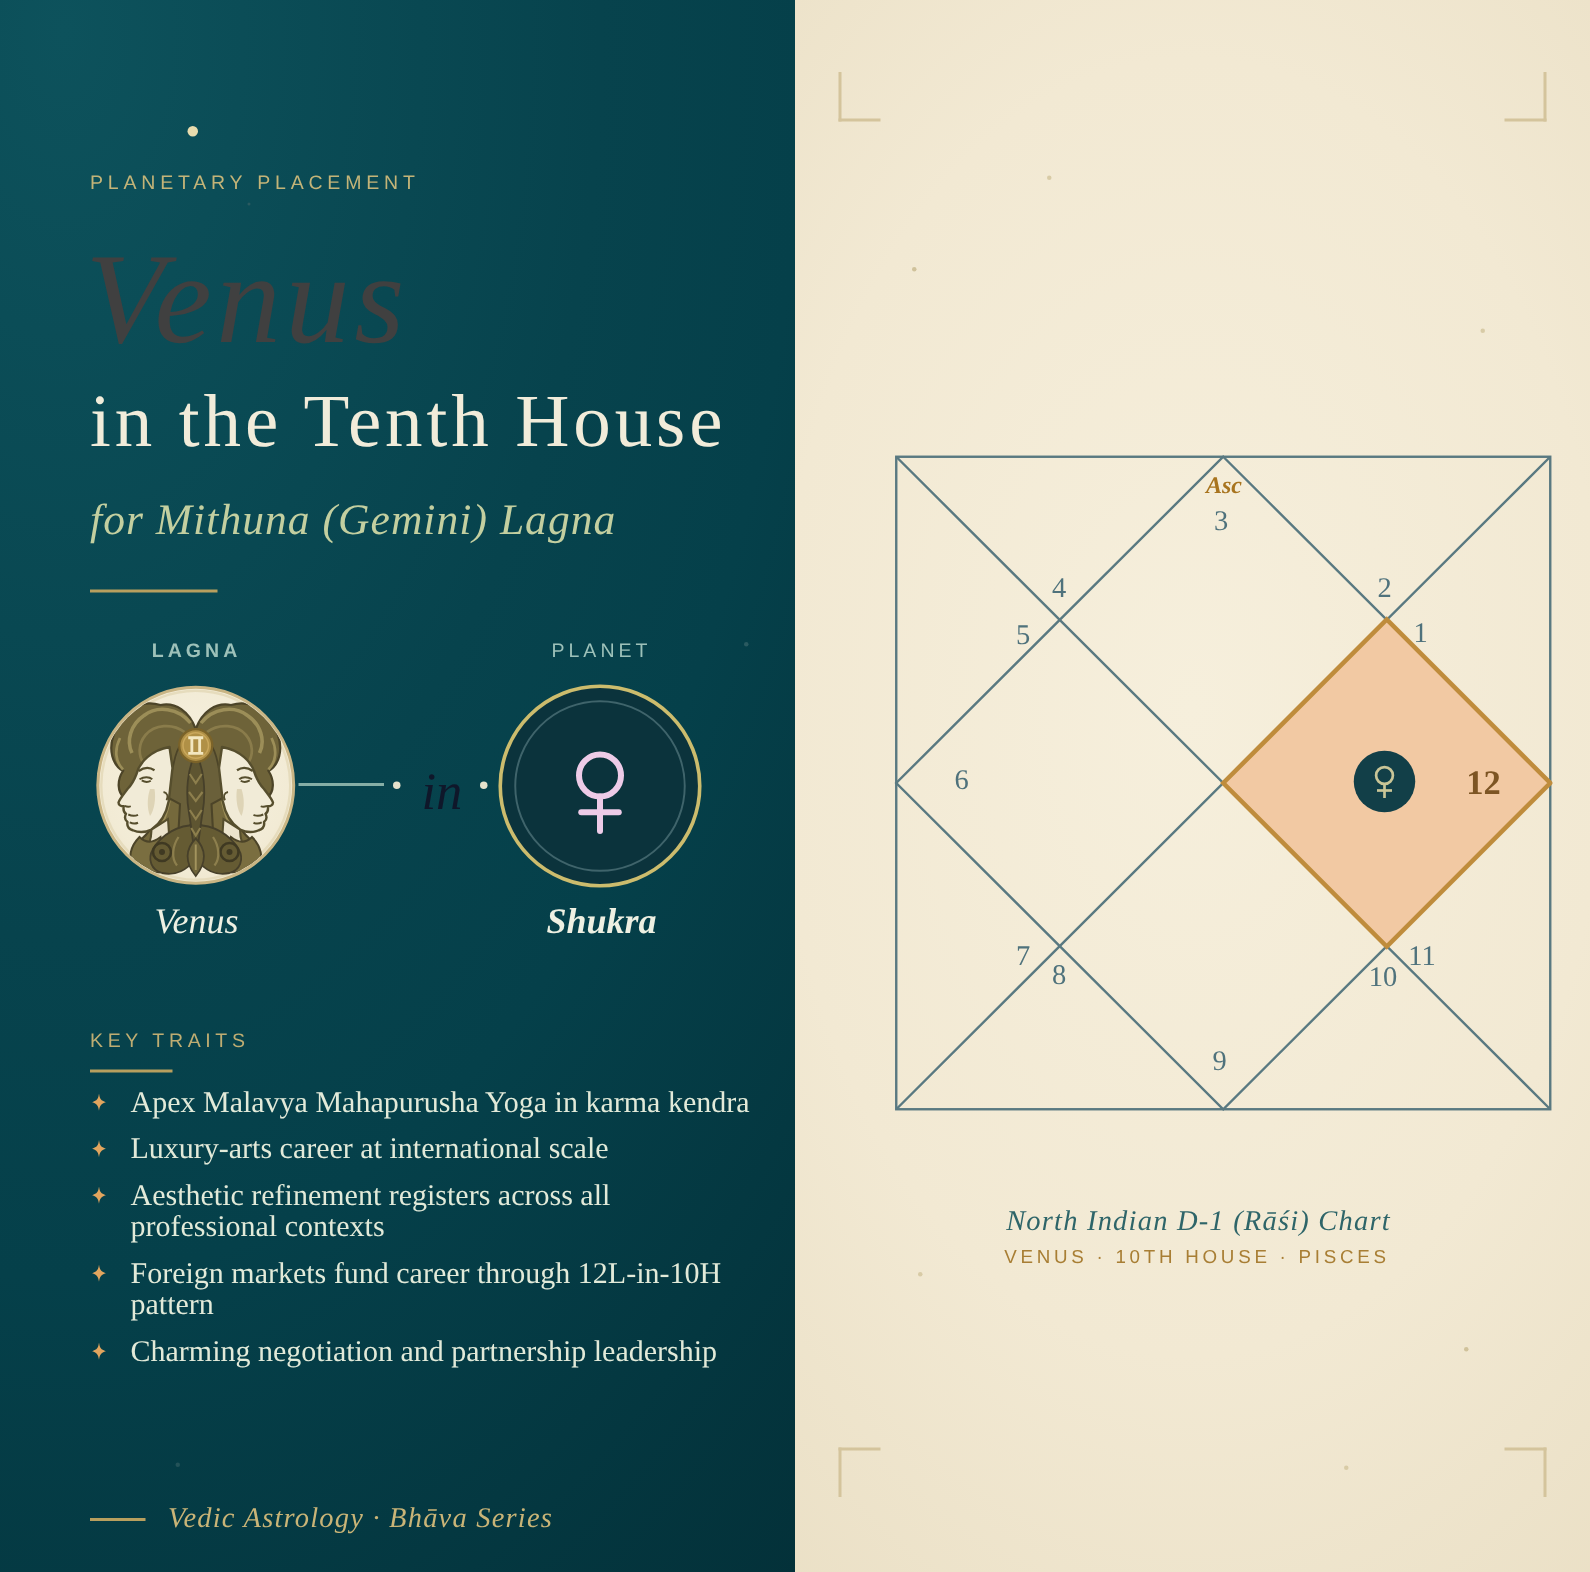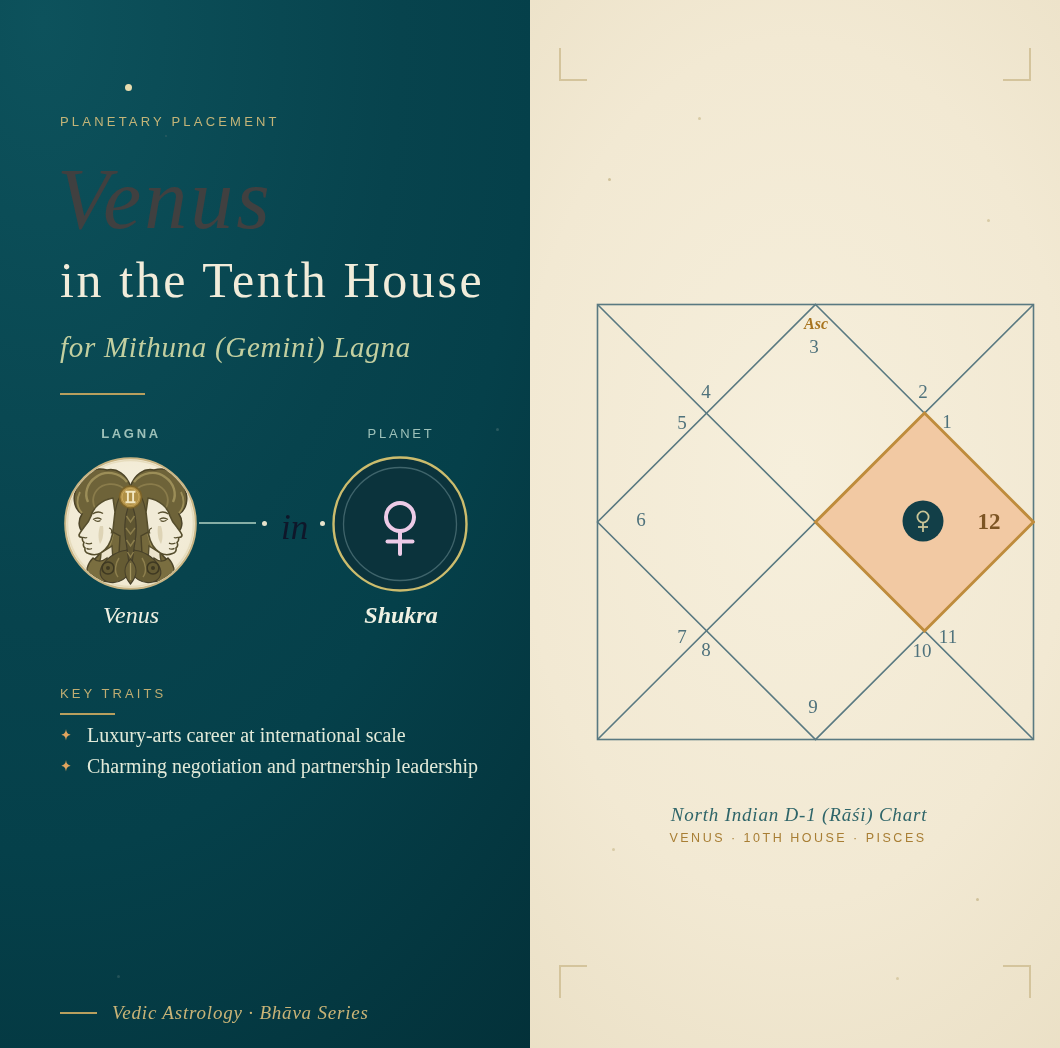--- a/index.html
+++ b/index.html
@@ -124,28 +124,43 @@
 <div class="abs" style="left:0px;top:602px;width:262px;text-align:center;font-family:'Liberation Serif',serif;font-style:italic;font-size:24px;color:#eef0e2;">Venus</div>
 
 <div class="abs" style="left:270px;top:602px;width:262px;text-align:center;font-family:'Liberation Serif',serif;font-style:italic;font-size:24px;color:#eef0e2;font-weight:bold;">Shukra</div>
 
 <div class="abs" style="left:60px;top:686px;font-size:13px;letter-spacing:3.1px;color:#bfad72;">KEY TRAITS</div>
 
 <div class="abs" style="left:60px;top:713px;width:55px;height:1.6px;background:#b89f5e;"></div>
 
 <div class="abs" style="left:60px;top:725px;width:470px;font-family:'Liberation Serif',serif;font-size:20px;line-height:21px;color:#e2ead9;">
 
+  <div style="position:relative;padding-left:27px;margin-bottom:10px;">
+    <svg style="position:absolute;left:1px;top:4px;" width="10" height="11.5" viewBox="0 0 10 11.5">
+        <path d="M5 0 C5.5 3.6 6.3 4.7 9.6 5.75 C6.3 6.8 5.5 7.9 5 11.5 C4.5 7.9 3.7 6.8 0.4 5.75 C3.7 4.7 4.5 3.6 5 0 Z" fill="#e2a55e"></path>
+      </svg>
+    Apex Malavya Mahapurusha Yoga in karma kendra</div>
 
   <div style="position:relative;padding-left:27px;margin-bottom:10px;">
     <svg style="position:absolute;left:1px;top:4px;" width="10" height="11.5" viewBox="0 0 10 11.5">
         <path d="M5 0 C5.5 3.6 6.3 4.7 9.6 5.75 C6.3 6.8 5.5 7.9 5 11.5 C4.5 7.9 3.7 6.8 0.4 5.75 C3.7 4.7 4.5 3.6 5 0 Z" fill="#e2a55e"></path>
       </svg>
     Luxury-arts career at international scale</div>
 
-
+  <div style="position:relative;padding-left:27px;margin-bottom:10px;">
+    <svg style="position:absolute;left:1px;top:4px;" width="10" height="11.5" viewBox="0 0 10 11.5">
+        <path d="M5 0 C5.5 3.6 6.3 4.7 9.6 5.75 C6.3 6.8 5.5 7.9 5 11.5 C4.5 7.9 3.7 6.8 0.4 5.75 C3.7 4.7 4.5 3.6 5 0 Z" fill="#e2a55e"></path>
+      </svg>
+    Aesthetic refinement registers across all<br>professional contexts</div>
+
+  <div style="position:relative;padding-left:27px;margin-bottom:10px;">
+    <svg style="position:absolute;left:1px;top:4px;" width="10" height="11.5" viewBox="0 0 10 11.5">
+        <path d="M5 0 C5.5 3.6 6.3 4.7 9.6 5.75 C6.3 6.8 5.5 7.9 5 11.5 C4.5 7.9 3.7 6.8 0.4 5.75 C3.7 4.7 4.5 3.6 5 0 Z" fill="#e2a55e"></path>
+      </svg>
+    Foreign markets fund career through 12L-in-10H<br>pattern</div>
 
   <div style="position:relative;padding-left:27px;margin-bottom:10px;">
     <svg style="position:absolute;left:1px;top:4px;" width="10" height="11.5" viewBox="0 0 10 11.5">
         <path d="M5 0 C5.5 3.6 6.3 4.7 9.6 5.75 C6.3 6.8 5.5 7.9 5 11.5 C4.5 7.9 3.7 6.8 0.4 5.75 C3.7 4.7 4.5 3.6 5 0 Z" fill="#e2a55e"></path>
       </svg>
     Charming negotiation and partnership leadership</div>
 </div>
 
 <div class="abs" style="left:60px;top:1012px;width:37px;height:1.5px;background:#b89f5e;"></div>
 

